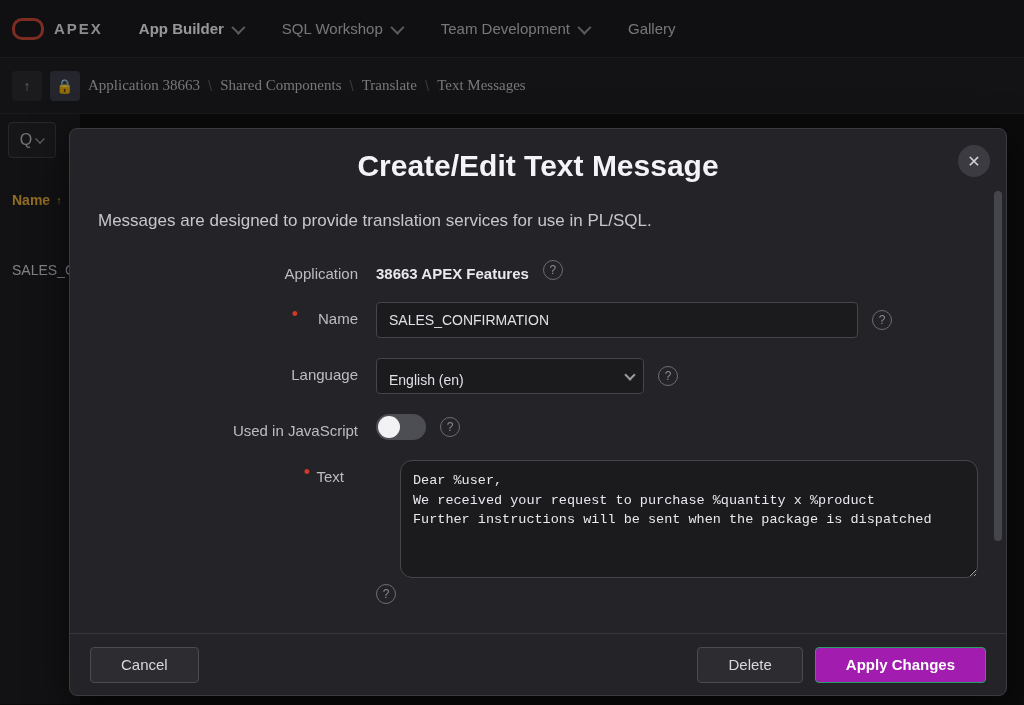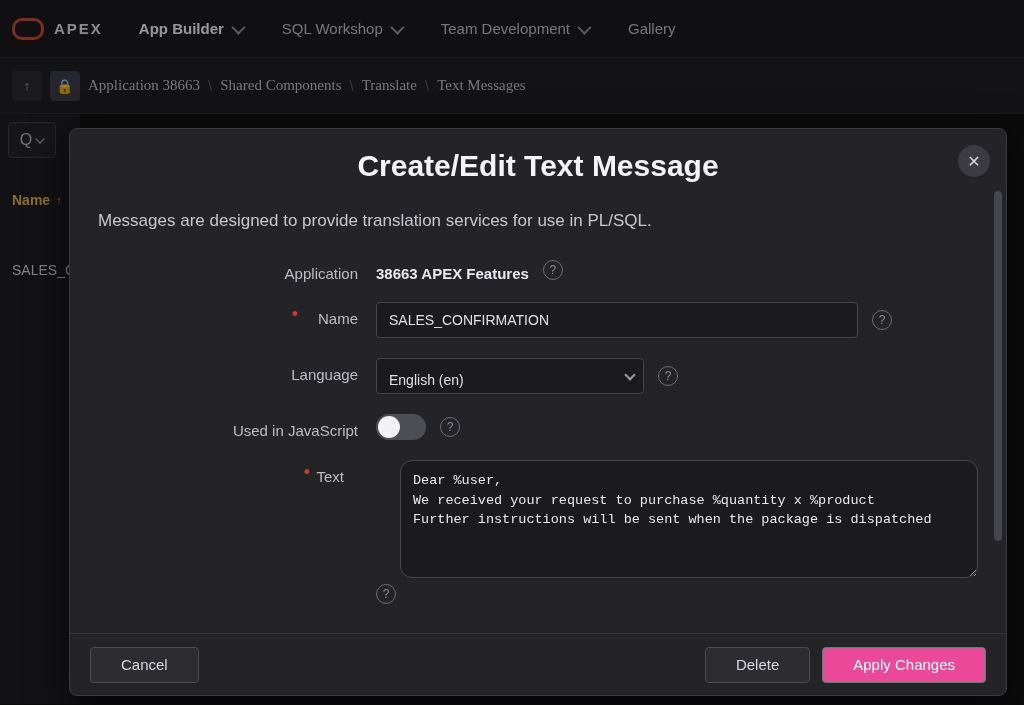--- a/index.html
+++ b/index.html
@@ -319,24 +319,24 @@
     padding: 0 30px;
     border-radius: 4px;
     font-size: 15px;
     cursor:pointer;
     border:1px solid #4a4a52;
     background: #2c2c31;
     color:#d8d8de;
     display:flex; align-items:center;
   }
   .btn.primary {
-    background: #ec4899;
+    background: #a21caf;
     border-color: #2a9c65;
     color:#fff;
-    font-weight:400;
+    font-weight:700;
   }
 </style>
 </head>
 <body>
 
 <div class="topnav">
   <div class="logo-wrap">
     <div class="oracle-o"></div>
     <div class="logo-text">APEX</div>
   </div>

